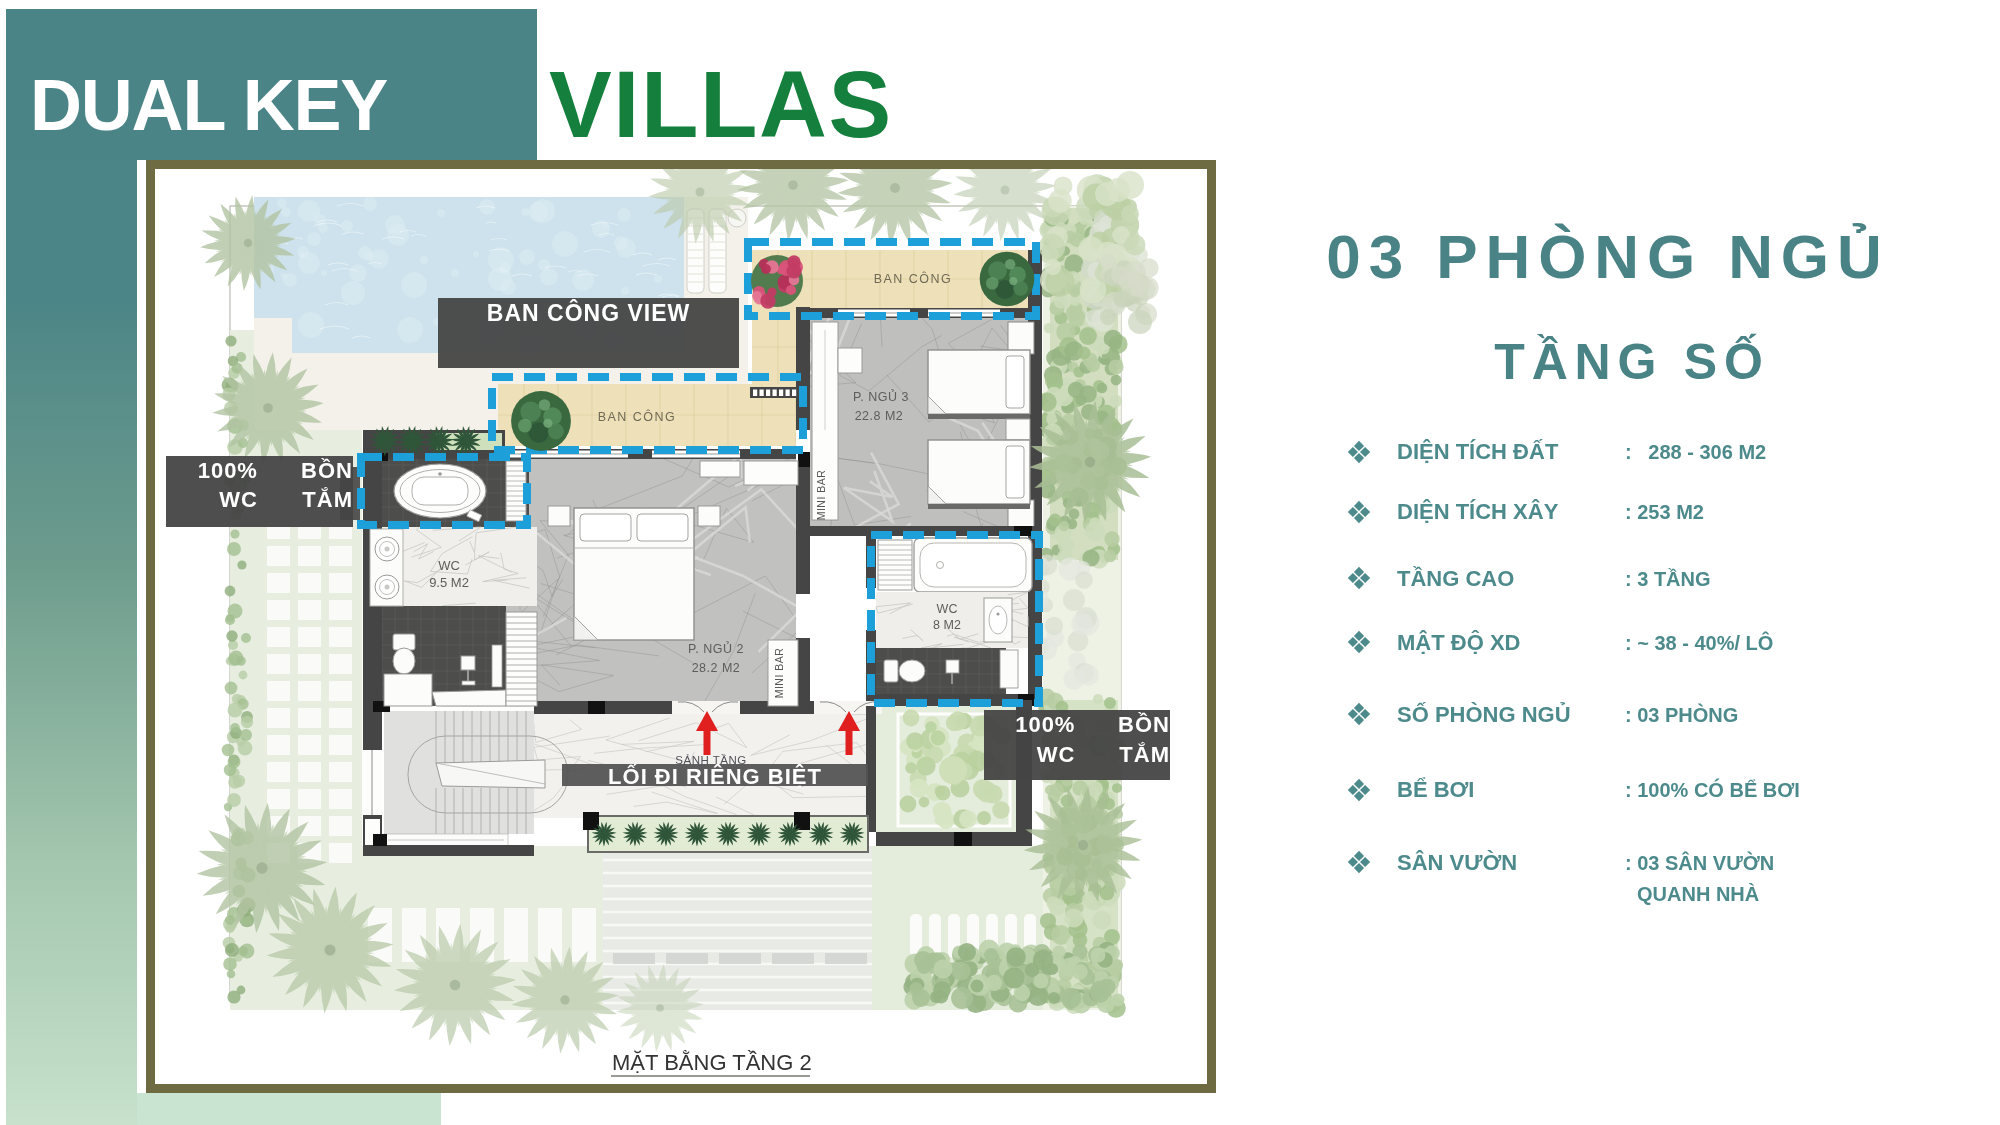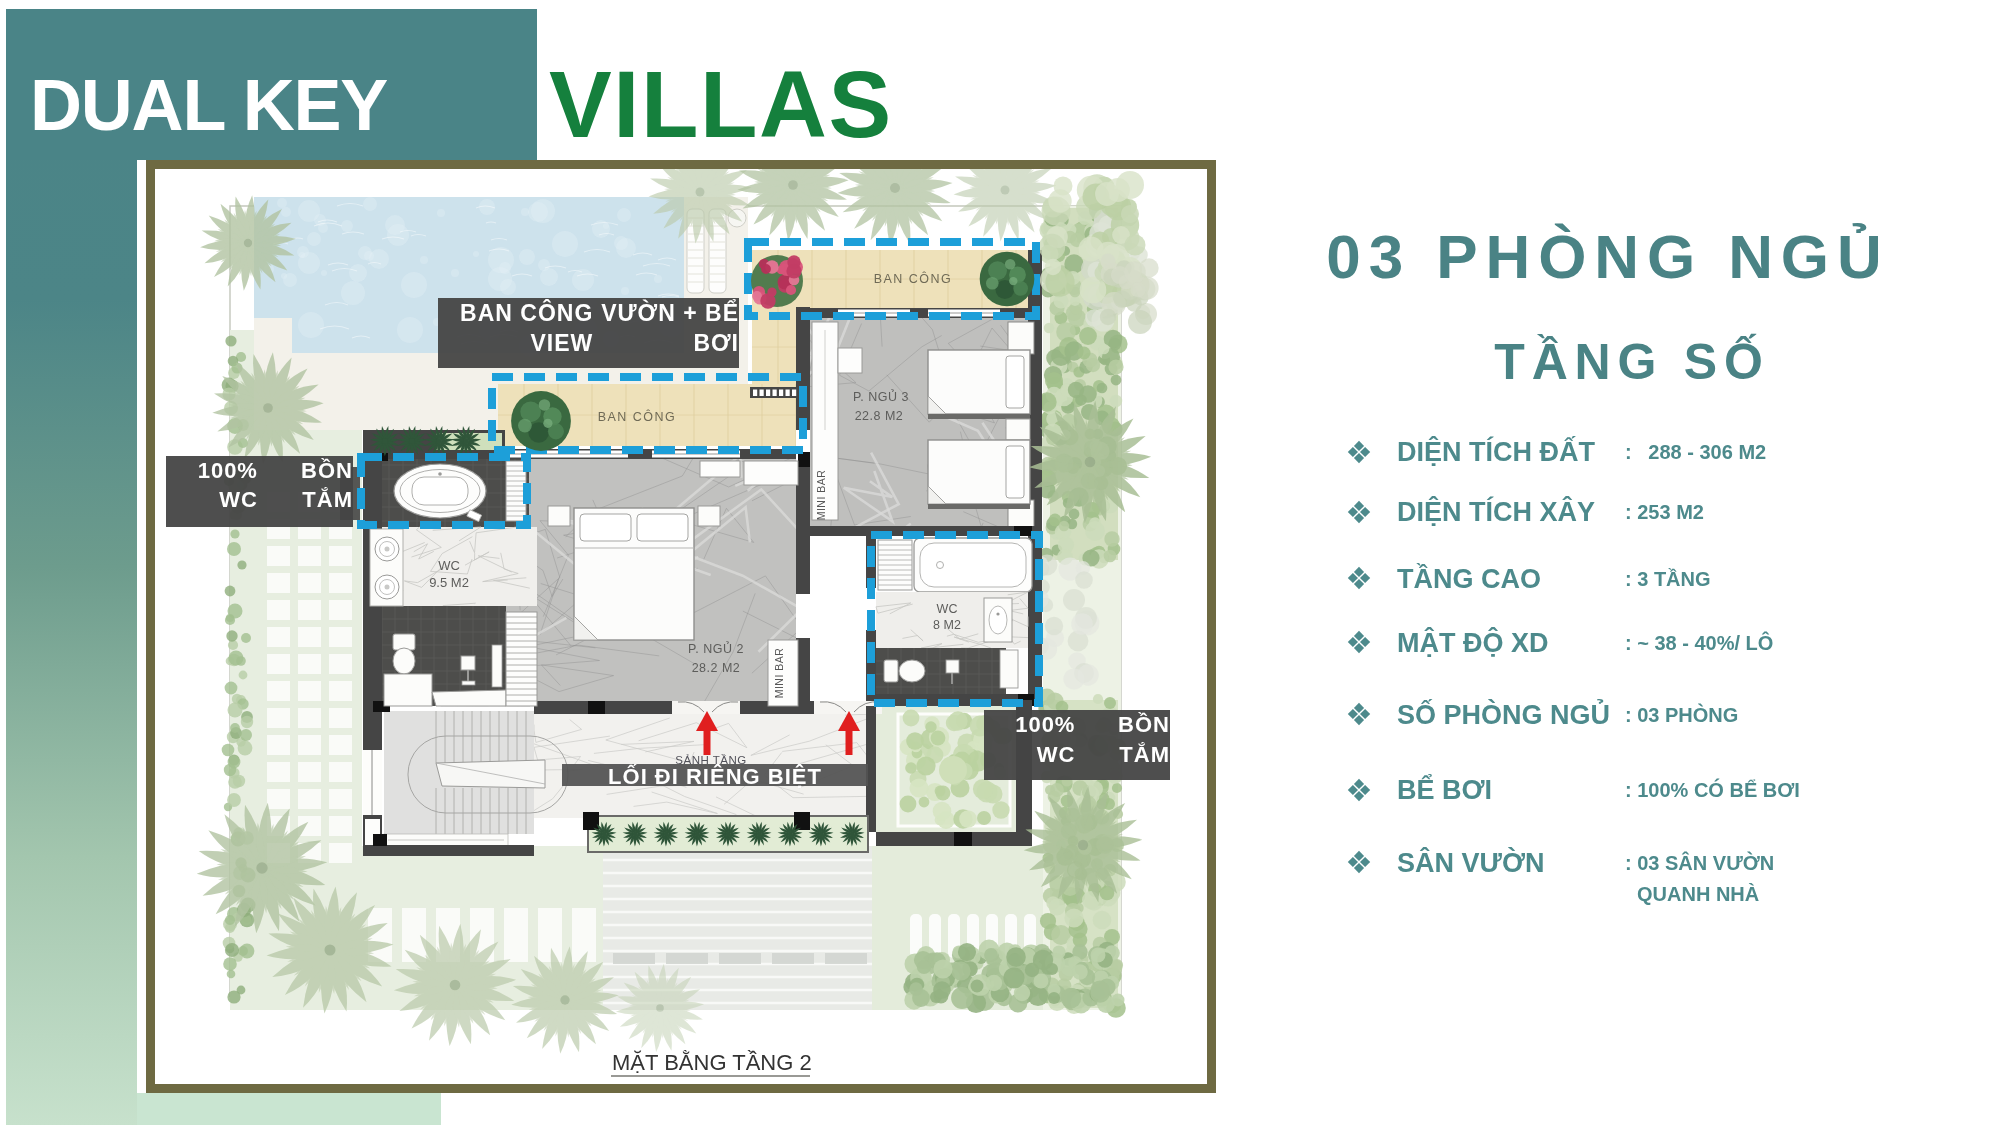--- a/index.html
+++ b/index.html
@@ -1,16 +1,16 @@
 <!DOCTYPE html>
 <html><head><meta charset="utf-8">
 <style>
 html,body{margin:0;padding:0;width:2000px;height:1125px;background:#fff;font-family:"Liberation Sans",sans-serif;overflow:hidden}
 .abs{position:absolute}
-.lab{left:1397px;font-size:27px;font-weight:bold;color:#4d8a8c;letter-spacing:0px;line-height:32px}
+.lab{left:1397px;font-size:22px;font-weight:bold;color:#4d8a8c;letter-spacing:0px;line-height:32px}
 .val{left:1625px;font-size:20px;font-weight:bold;color:#4d8a8c;letter-spacing:0px;line-height:32px}
 .dark{background:rgba(69,69,69,0.95);color:#fff;font-weight:bold;text-align:right;display:flex;flex-direction:row;justify-content:center}
 </style></head>
 <body>
 
 <div class="abs" style="left:6px;top:9px;width:131px;height:1116px;background:linear-gradient(180deg,#4a8487 0%,#4c8587 26%,#6d9c8d 50%,#a3c6ae 76%,#c7e1cc 100%)"></div>
 
 <div class="abs" style="left:6px;top:9px;width:531px;height:151px;background:#4a8487"></div>
 
 <div class="abs" style="left:30px;top:58px;font-size:72px;font-weight:bold;color:#fff;letter-spacing:-1.2px;line-height:94px">DUAL KEY</div>
@@ -1923,21 +1923,20 @@
 
 <text x="913" y="283" font-family="Liberation Sans" font-size="12.5" fill="#6f6a56" text-anchor="middle" letter-spacing="1.5">BAN CÔNG</text>
 
 <text x="637" y="421" font-family="Liberation Sans" font-size="12.5" fill="#6f6a56" text-anchor="middle" letter-spacing="1.5">BAN CÔNG</text>
 
 <text x="711" y="764" font-family="Liberation Sans" font-size="11.5" fill="#52525a" text-anchor="middle" letter-spacing="0.5">SẢNH TẦNG</text>
 </svg>
 
 <div class="abs dark" style="left:438px;top:298px;width:301px;height:70px;font-size:23px;line-height:30px;letter-spacing:1px">
 <div>BAN CÔNG VIEW</div>
-    <div>VƯỜN + BỂ BƠI</div>
   </div>
 
 <div class="abs dark" style="left:166px;top:456px;width:187px;height:71px;font-size:22px;line-height:29px;letter-spacing:1px">
 <div>100% WC</div>
     <div>BỒN TẮM</div>
   </div>
 
 <div class="abs dark" style="left:984px;top:710px;width:186px;height:70px;font-size:22px;line-height:30px;letter-spacing:1px">
 <div>100% WC</div>
     <div>BỒN TẮM</div>

